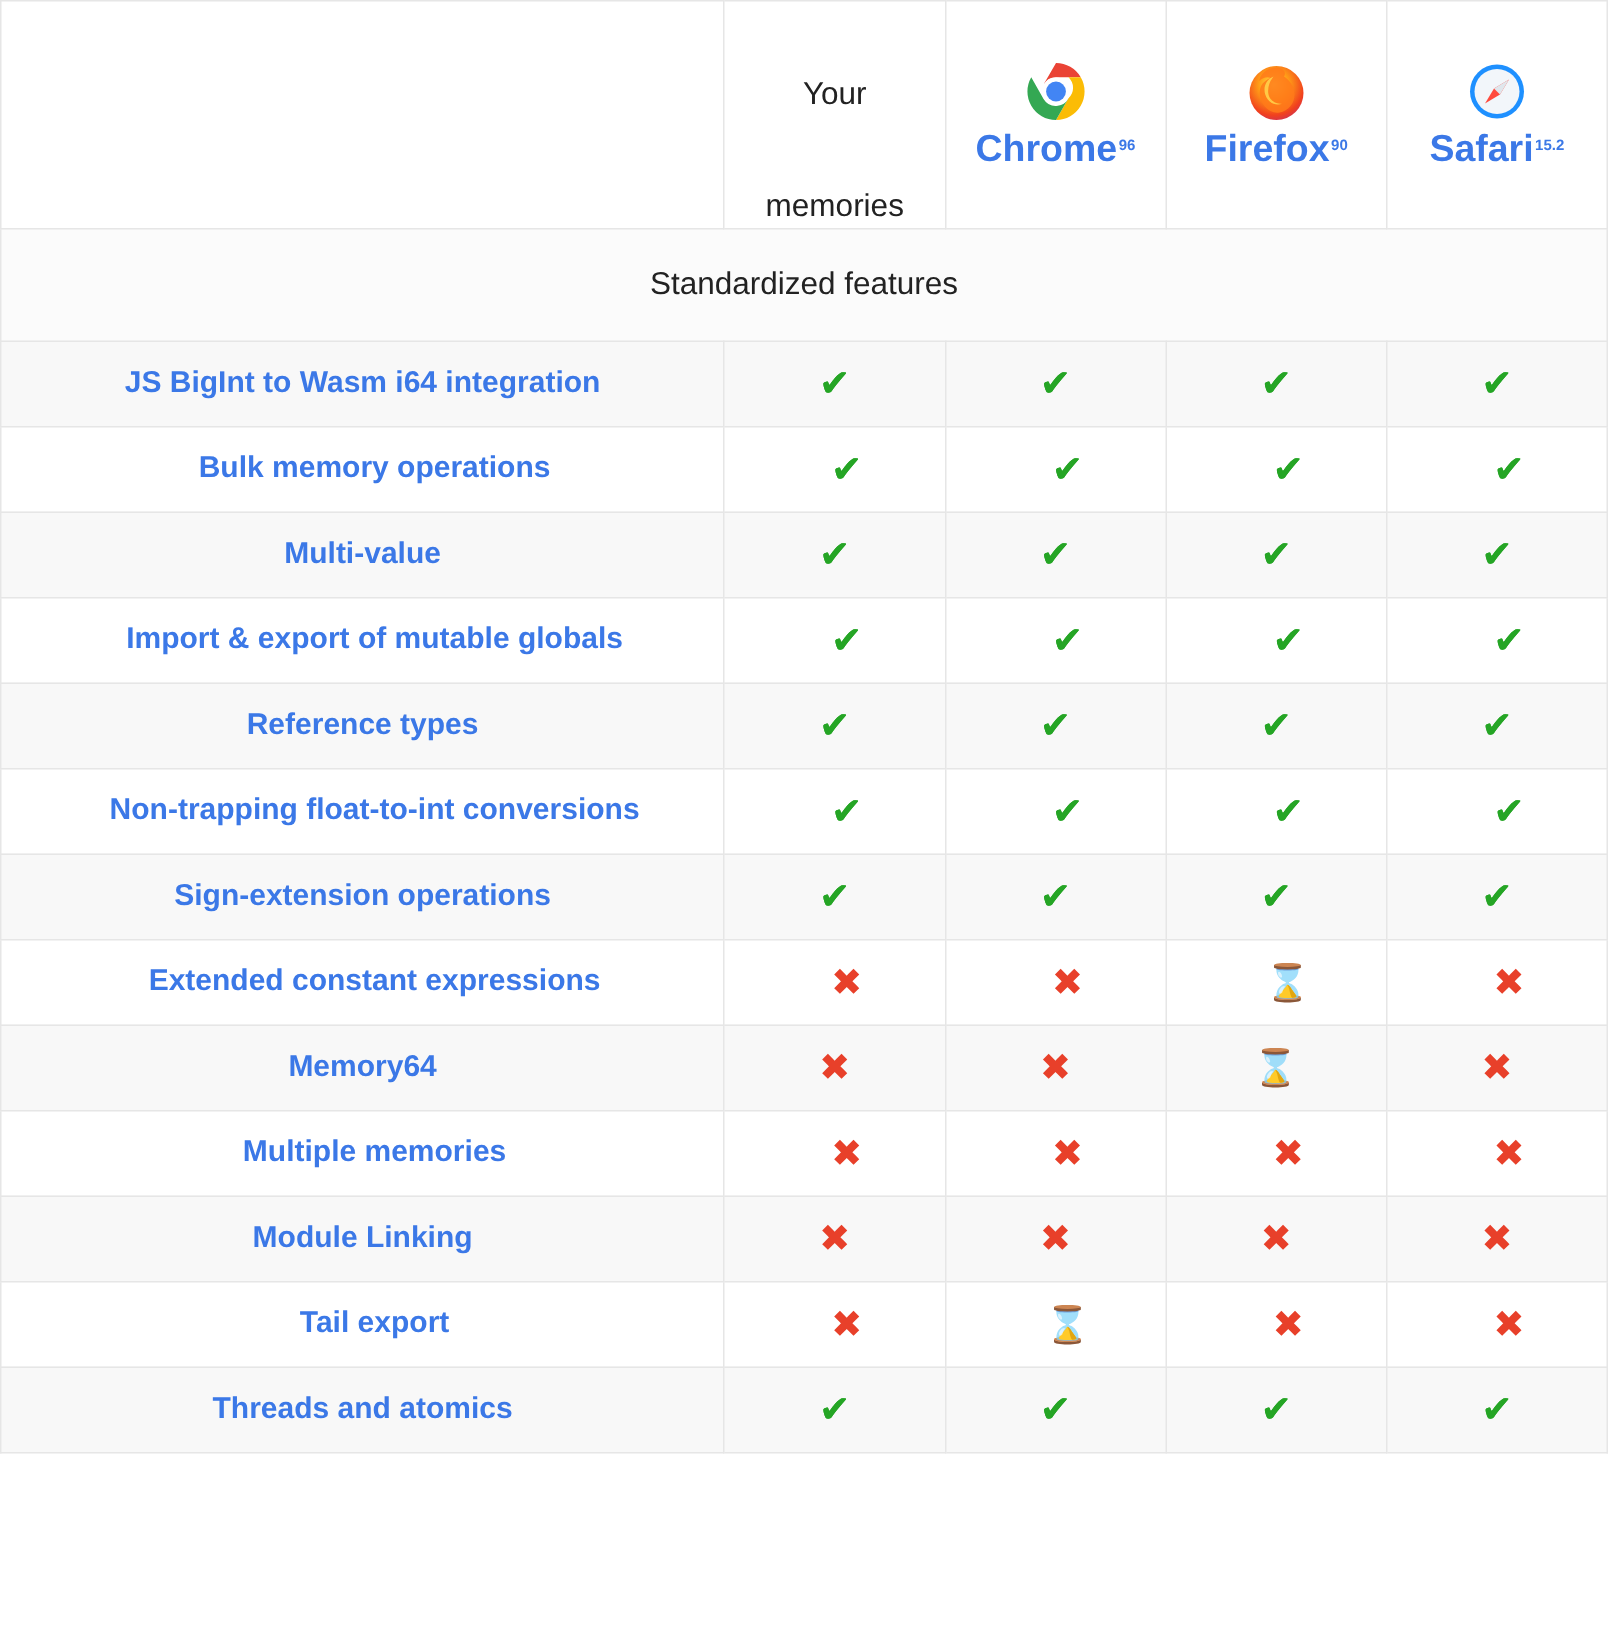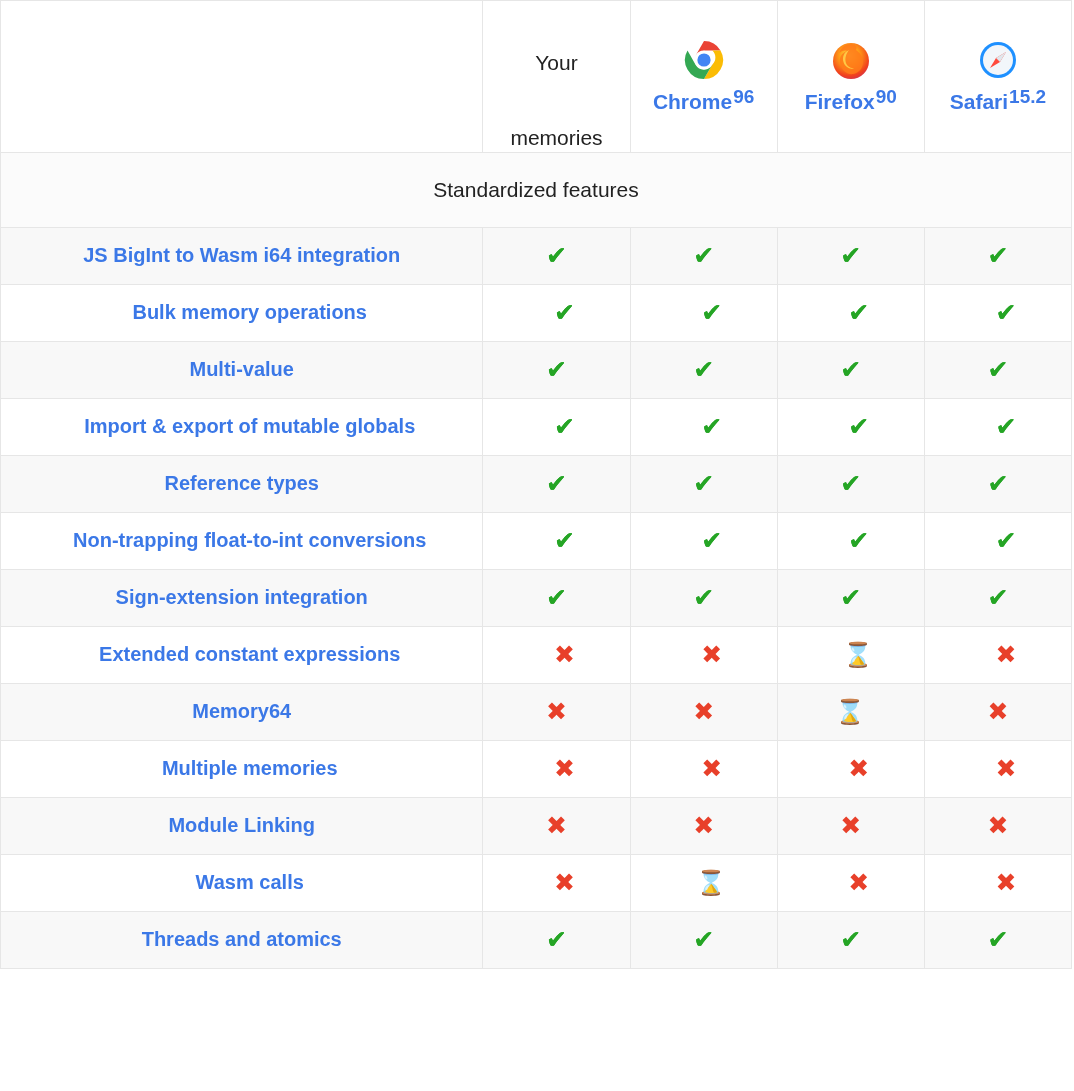--- a/index.html
+++ b/index.html
@@ -37,27 +37,27 @@
     vertical-align: middle;
   }
   .browser-logo {
     display: block;
     margin: 0 auto 6px auto;
     width: 40px;
     height: 40px;
   }
   .browser-name {
     color: #3b78e7;
-    font-size: 21px;
+    font-size: 25px;
     font-weight: bold;
     line-height: 1;
     white-space: nowrap;
   }
   .browser-version {
-    font-size: 19px;
+    font-size: 10px;
     vertical-align: super;
     font-weight: bold;
     color: #3b78e7;
     margin-left: 1px;
   }
   .your-browser {
     font-size: 21px;
     color: #222222;
     line-height: 1.3;
     font-weight: normal;
@@ -204,21 +204,21 @@
           <td><span class="check-glyph">✔</span></td>
         </tr>
         <tr class="feature-row even">
           <td class="feature-name">Non-trapping float-to-int conversions</td>
           <td><span class="check-glyph">✔</span></td>
           <td><span class="check-glyph">✔</span></td>
           <td><span class="check-glyph">✔</span></td>
           <td><span class="check-glyph">✔</span></td>
         </tr>
         <tr class="feature-row odd">
-          <td class="feature-name">Sign-extension integration</td>
+          <td class="feature-name">Sign-extension operations</td>
           <td><span class="check-glyph">✔</span></td>
           <td><span class="check-glyph">✔</span></td>
           <td><span class="check-glyph">✔</span></td>
           <td><span class="check-glyph">✔</span></td>
         </tr>
         <tr class="feature-row even">
           <td class="feature-name">Extended constant expressions</td>
           <td><span class="cross-glyph">✖</span></td>
           <td><span class="cross-glyph">✖</span></td>
           <td><span class="hourglass-glyph">⌛</span></td>
@@ -239,21 +239,21 @@
           <td><span class="cross-glyph">✖</span></td>
         </tr>
         <tr class="feature-row odd">
           <td class="feature-name">Module Linking</td>
           <td><span class="cross-glyph">✖</span></td>
           <td><span class="cross-glyph">✖</span></td>
           <td><span class="cross-glyph">✖</span></td>
           <td><span class="cross-glyph">✖</span></td>
         </tr>
         <tr class="feature-row even">
-          <td class="feature-name">Wasm calls</td>
+          <td class="feature-name">Tail export</td>
           <td><span class="cross-glyph">✖</span></td>
           <td><span class="hourglass-glyph">⌛</span></td>
           <td><span class="cross-glyph">✖</span></td>
           <td><span class="cross-glyph">✖</span></td>
         </tr>
         <tr class="feature-row odd">
           <td class="feature-name">Threads and atomics</td>
           <td><span class="check-glyph">✔</span></td>
           <td><span class="check-glyph">✔</span></td>
           <td><span class="check-glyph">✔</span></td>

